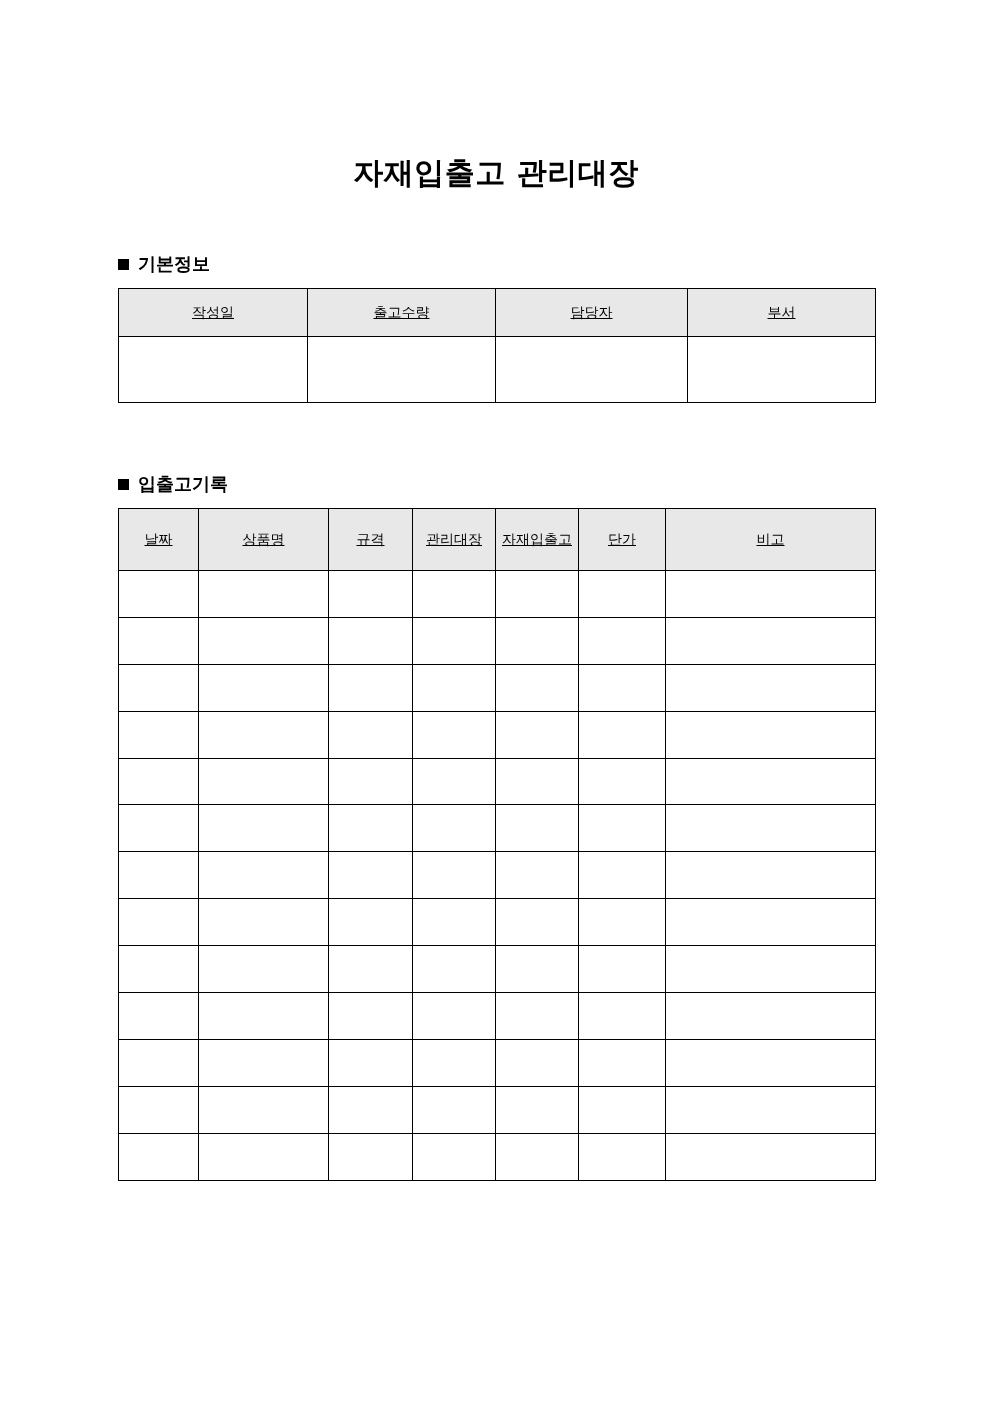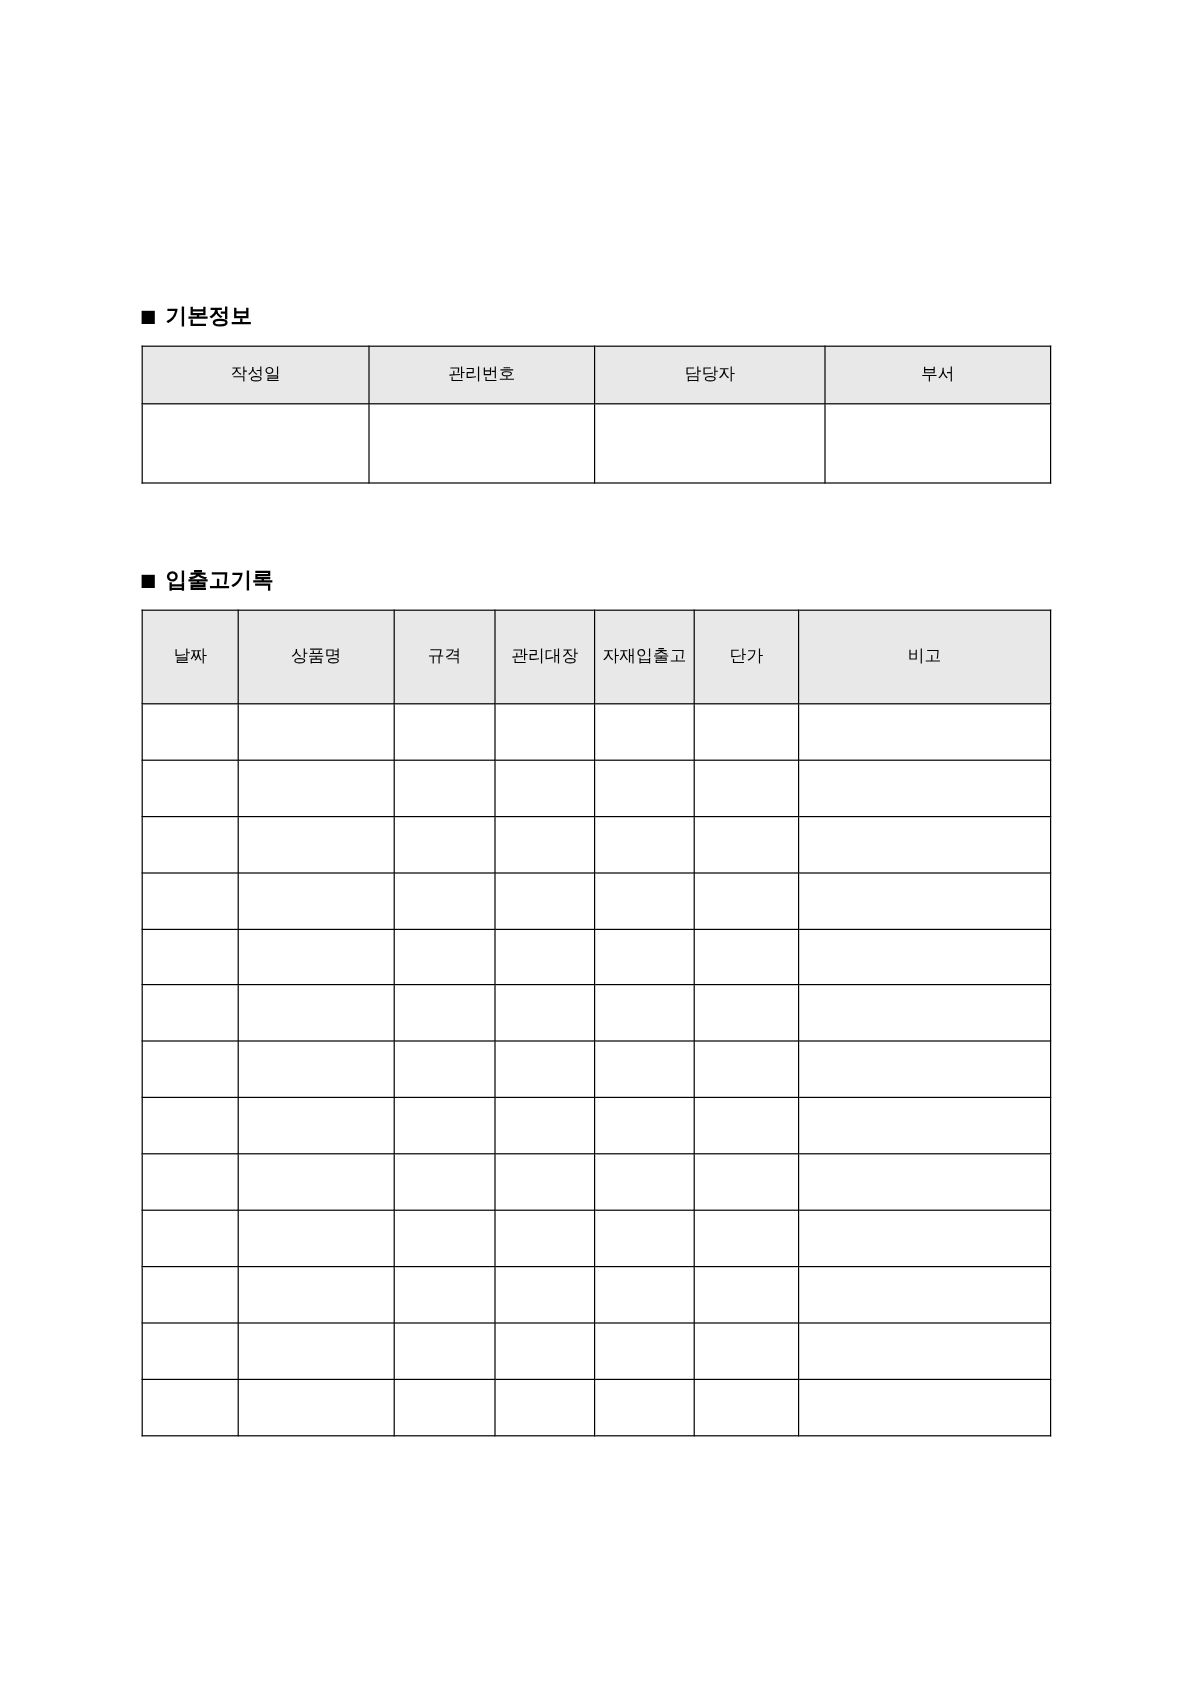--- a/index.html
+++ b/index.html
@@ -58,20 +58,21 @@
   #heading-basic  { left: 118px; top: 255px; }
   #heading-record { left: 118px; top: 475px; }
 
   
   .form-table {
     position: absolute;
     border-collapse: collapse;
     table-layout: fixed;
     border: 1px solid #000000;
     background: #ffffff;
+    text-decoration: underline;
   }
   .form-table th,
   .form-table td {
     border: 1px solid #000000;
     padding: 0 4px;
     margin: 0;
     font-weight: normal;
     font-size: 14px;
     text-align: center;
     vertical-align: middle;
@@ -95,52 +96,53 @@
   #table-basic col.c2 { width: 188px; }
   #table-basic col.c3 { width: 192px; }
   #table-basic col.c4 { width: 188px; }
 
   
   #table-record {
     left: 118px;
     top: 508px;
     width: 757px;
   }
-  #table-record thead th { height: 78px; }
+  #table-record thead th { height: 62px; }
   #table-record tbody td { height: 46.9px; }
   #table-record col.r1 { width: 80px; }
   #table-record col.r2 { width: 130px; }
   #table-record col.r3 { width: 84px; }
   #table-record col.r4 { width: 83px; }
   #table-record col.r5 { width: 83px; }
   #table-record col.r6 { width: 87px; }
   #table-record col.r7 { width: 210px; }
 </style>
 </head>
 <body>
 
 <div class="page">
 
+  <h1 class="doc-title">자재입출고 관리대장</h1>
 
   <div class="section-heading" id="heading-basic">
     <span class="bullet"></span>
     <span>기본정보</span>
   </div>
 
   <table class="form-table" id="table-basic">
     <colgroup>
       <col class="c1">
         <col class="c2">
         <col class="c3">
         <col class="c4">
     </colgroup>
     <thead>
       <tr>
         <th>작성일</th>
-        <th>관리번호</th>
+        <th>출고수량</th>
         <th>담당자</th>
         <th>부서</th>
       </tr>
     </thead>
     <tbody>
       <tr>
         <td></td>
         <td></td>
         <td></td>
         <td></td>

